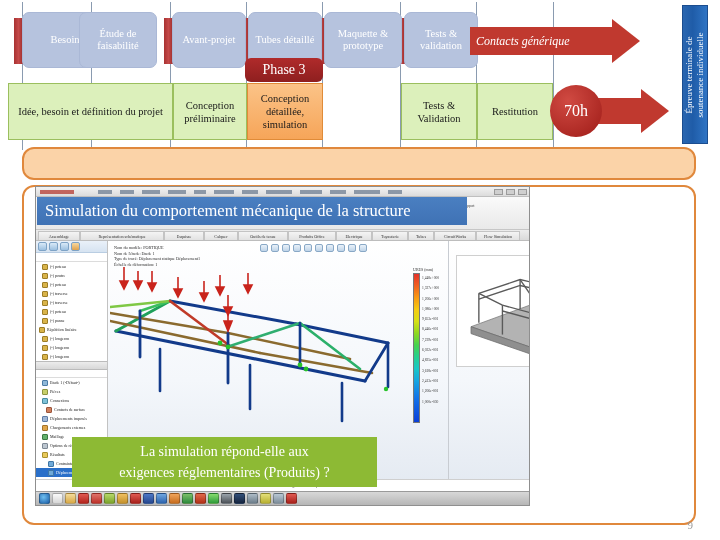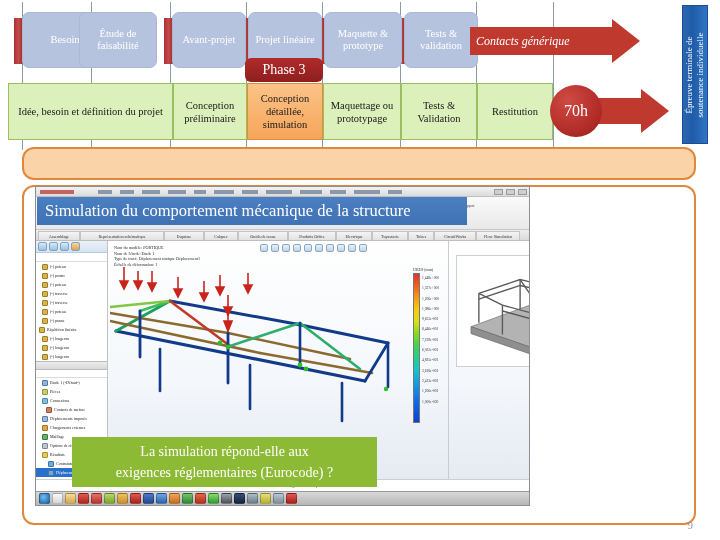--- a/index.html
+++ b/index.html
@@ -253,21 +253,21 @@
     <div class="pbox" style="left:22px;width:86px">
         <span>Besoin</span>
       </div>
     <div class="pbox" style="left:79px;width:78px">
         <span>Étude de faisabilité</span>
       </div>
     <div class="pbox" style="left:172px;width:74px">
         <span>Avant-projet</span>
       </div>
     <div class="pbox" style="left:248px;width:74px">
-        <span>Projet linéaire</span>
+        <span>Tubes détaillé</span>
       </div>
     <div class="pbox" style="left:324px;width:78px">
         <span>Maquette &amp; prototype</span>
       </div>
     <div class="pbox" style="left:404px;width:74px">
         <span>Tests &amp; validation</span>
       </div>
 
     <div class="arrow-wrap" style="left:470px;top:18px;width:200px;height:46px">
       <div class="arrow-body" style="left:0;top:9px;width:142px;height:28px"></div>
@@ -280,23 +280,20 @@
       </div>
 
     <div class="gbox" style="left:8px;width:165px">
         <span>Idée, besoin et définition du projet</span>
       </div>
     <div class="gbox" style="left:173px;width:74px">
         <span>Conception préliminaire</span>
       </div>
     <div class="gbox hl" style="left:247px;width:76px">
         <span>Conception détaillée, simulation</span>
-      </div>
-    <div class="gbox" style="left:323px;width:78px">
-        <span>Maquettage ou prototypage</span>
       </div>
     <div class="gbox" style="left:401px;width:76px">
         <span>Tests &amp; Validation</span>
       </div>
     <div class="gbox" style="left:477px;width:76px">
         <span>Restitution</span>
       </div>
 
     <div class="arrow-wrap" style="left:553px;top:88px;width:120px;height:48px">
       <div class="arrow-body" style="left:0;top:10px;width:88px;height:26px"></div>
@@ -695,18 +692,18 @@
       <div class="tbi" style="background:linear-gradient(to bottom,#e05a52,#a8211b)"></div>
     </div>
   </div>
 
   <div class="banner-blue">
     <span>Simulation du comportement mécanique de la structure</span>
   </div>
 
   <div class="banner-green">
     <span>La simulation répond-elle aux</span>
-    <span>exigences réglementaires (Eurocode) ?</span>
+    <span>exigences réglementaires (Produits) ?</span>
   </div>
 
   <div class="page-num">9</div>
 
 </div>
 
 </body></html>

